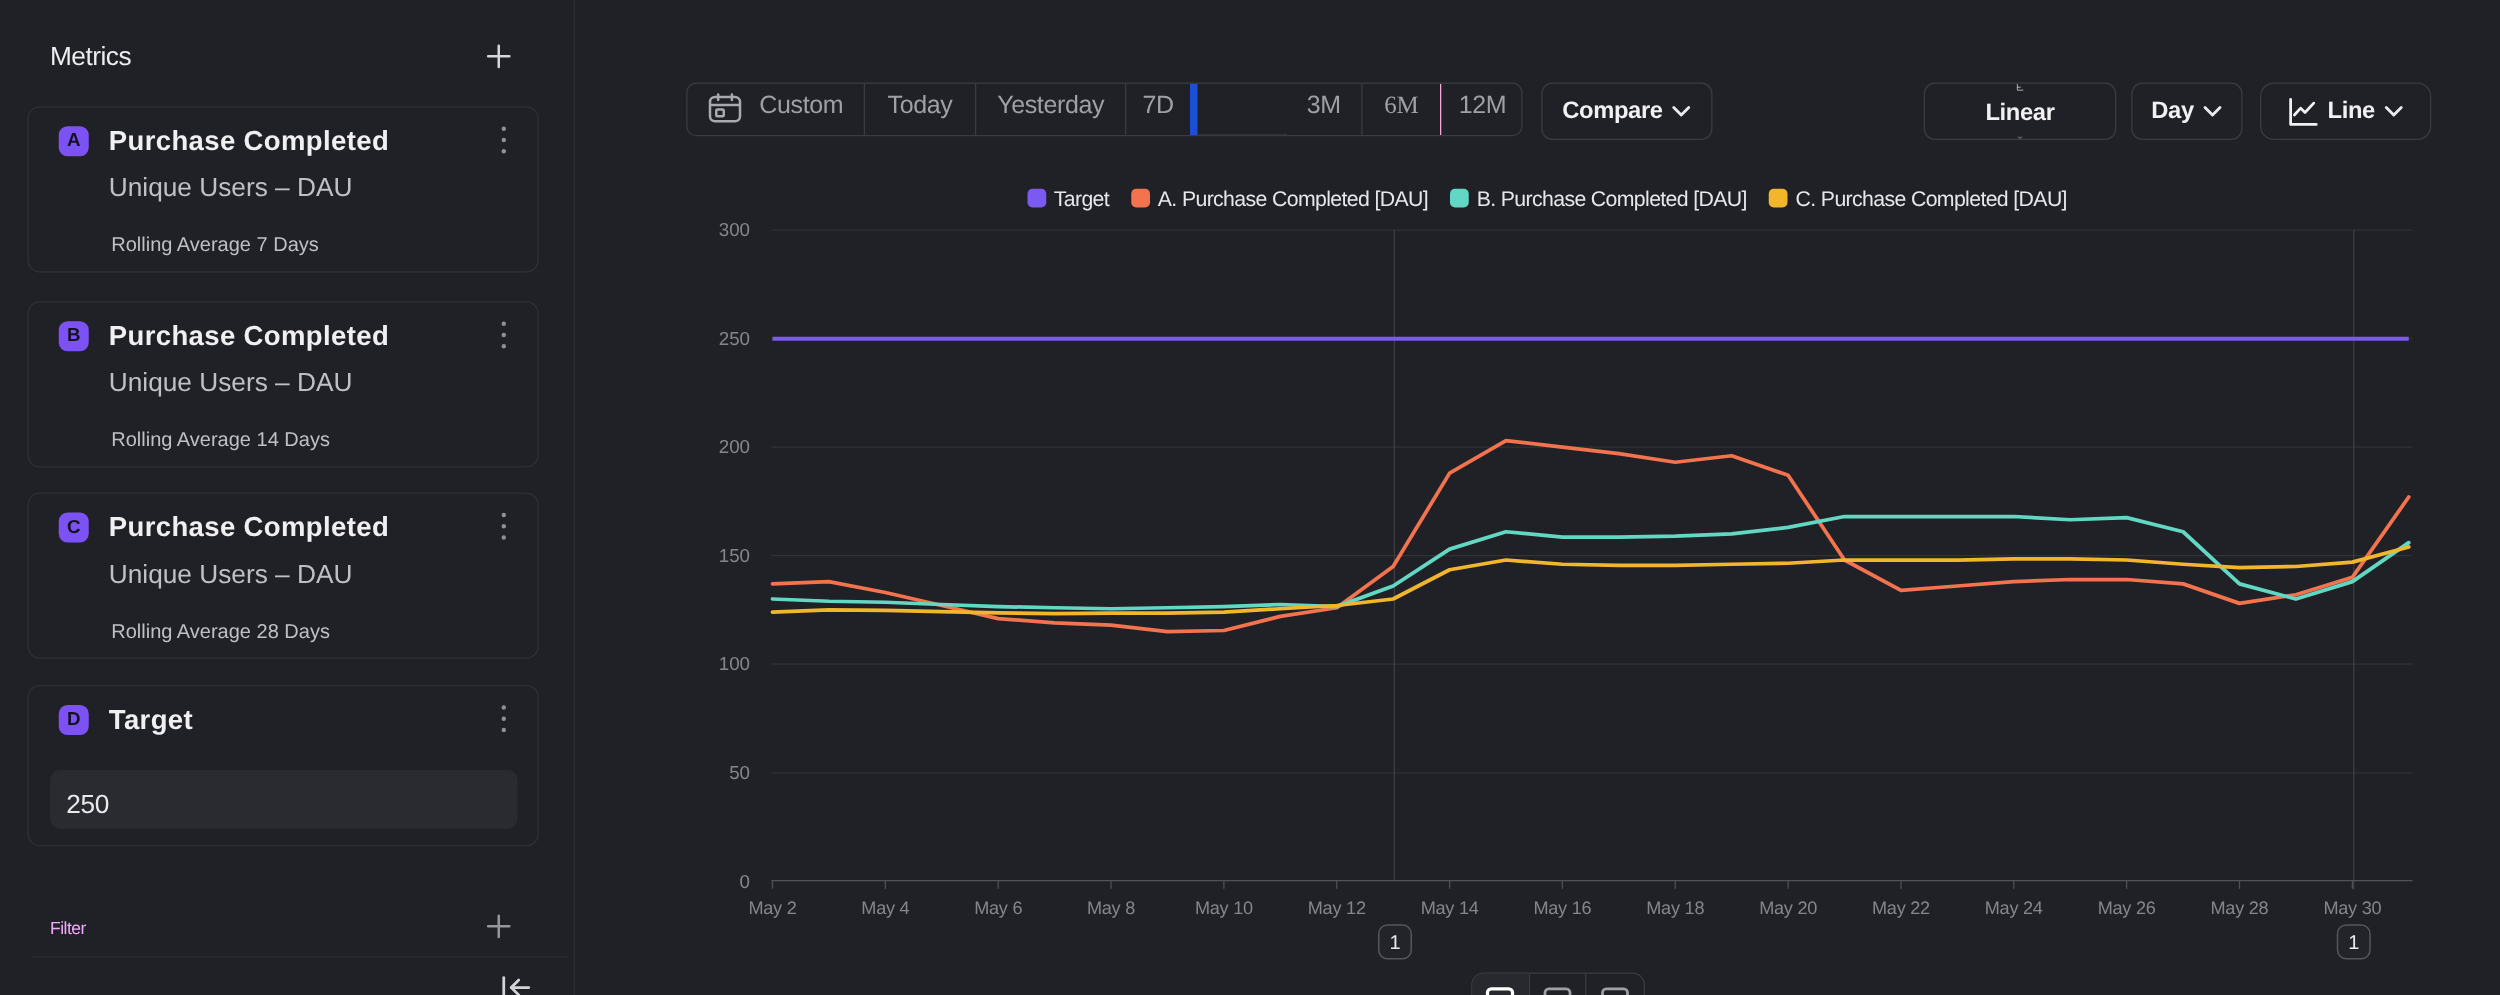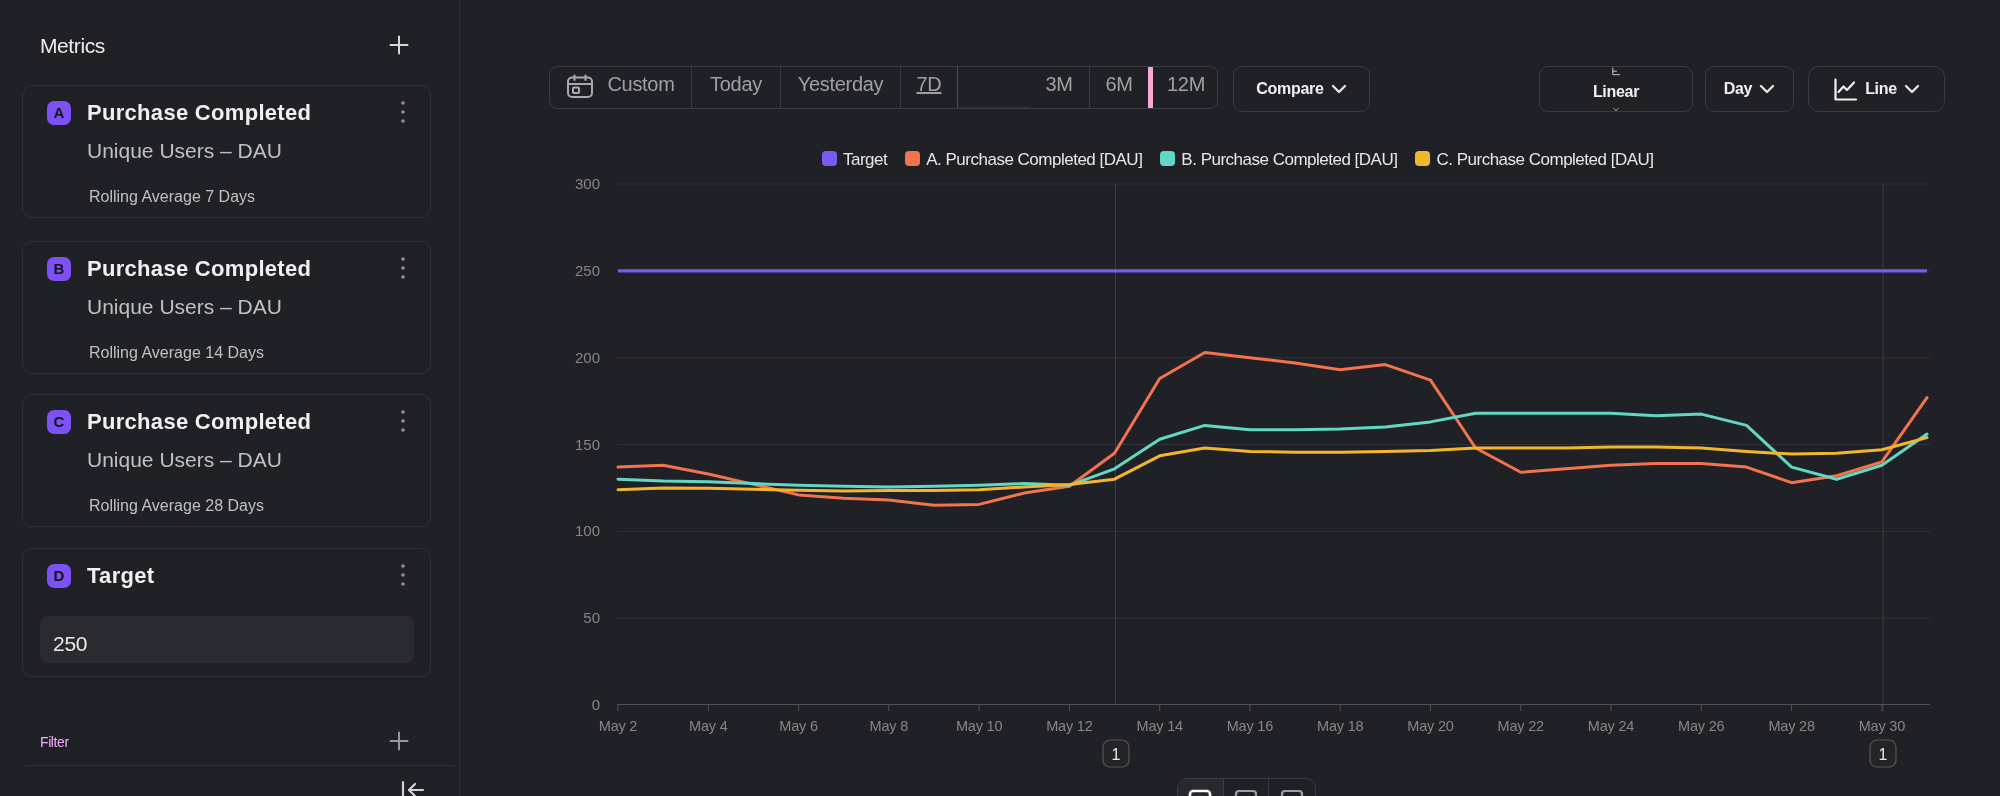--- a/index.html
+++ b/index.html
@@ -14,21 +14,21 @@
 .c3{position:absolute;left:66px;top:101px;font-size:16px;line-height:20px;color:#bfc0c5;}
 .inputbox{position:absolute;left:17px;top:67px;width:374px;height:47px;border-radius:8px;background:#2a2b31;color:#e9e9ec;font-size:21px;line-height:55px;padding-left:13px;letter-spacing:-.3px;}
 .filter{position:absolute;left:40px;top:729px;font-size:14px;line-height:26px;font-weight:500;color:#f0abfc;letter-spacing:-.4px;}
 .fplus{position:absolute;left:388px;top:730px;}
 .fdiv{position:absolute;left:25px;top:765px;width:430px;height:1px;background:#2c2d32;}
 .coll{position:absolute;left:400px;top:780px;}
 .segwrap{position:absolute;left:549px;top:66px;width:669px;height:43px;border:1px solid #3b3c41;border-radius:8px;display:flex;overflow:hidden;}
 .seg{height:100%;display:flex;justify-content:center;font-size:20px;color:#9ea0a5;flex-shrink:0;padding-top:6px;letter-spacing:-.3px;}
 .seg.active{background:#2d2e34;color:#ffffff;font-weight:700;margin-top:40px;}
 .calic{display:inline-flex;margin-right:13px;position:relative;top:1px;}
-.btn{position:absolute;top:66px;height:46px;border:1px solid #3b3c41;border-radius:9px;display:flex;align-items:center;justify-content:center;font-size:16px;font-weight:700;color:#f1f1f4;gap:7px;letter-spacing:-.3px;padding-top:0;}
+.btn{position:absolute;top:66px;height:46px;border:1px solid #3b3c41;border-radius:9px;display:flex;align-items:center;justify-content:center;font-size:19px;font-weight:700;color:#f1f1f4;gap:7px;letter-spacing:-.3px;padding-top:0;}
 .legend{position:absolute;left:822px;top:149px;display:flex;align-items:center;height:18px;}
 .lsq{width:15px;height:15px;border-radius:4px;margin-right:6px;flex-shrink:0;}
 .ltx{font-size:17px;color:#e6e7ea;margin-right:18px;letter-spacing:-.5px;position:relative;top:1.5px;}
 #chart{position:absolute;left:0;top:0;}
 .bgroup{position:absolute;left:1177px;top:778px;width:139px;height:30px;border:1px solid #3b3c41;border-radius:10px;display:flex;}
 .bcell{width:46px;height:100%;display:flex;justify-content:center;padding-top:10px;}
 </style></head>
 <body>
 <svg id="chart" width="2000" height="796" viewBox="0 0 2000 796">
 <style>.axt{font:15px "Liberation Sans",sans-serif;fill:#85868b;}.axx{font:14.5px "Liberation Sans",sans-serif;fill:#85868b;letter-spacing:-.2px;}</style>
@@ -155,24 +155,24 @@
             <rect x="2" y="3.5" width="24" height="19.5" rx="4"></rect>
             <line x1="2.5" y1="10" x2="25.5" y2="10"></line>
             <line x1="8.5" y1="1.5" x2="8.5" y2="6"></line>
             <line x1="19.5" y1="1.5" x2="19.5" y2="6"></line>
             <rect x="7" y="13.5" width="6" height="5.5" rx="1"></rect>
           </g>
         </svg>
       </span>Custom</div>
     <div class="seg " style="width:89px;border-right:1px solid #3b3c41;">Today</div>
     <div class="seg " style="width:120px;border-right:1px solid #3b3c41;">Yesterday</div>
-    <div class="seg " style="width:57px;border-right:1px solid #1d4ed8;text-decoration:underline;">7D</div>
+    <div class="seg " style="width:57px;border-right:6px solid #1d4ed8;">7D</div>
     <div class="seg active" style="width:71px;border-right:1px solid #3b3c41;">30D</div>
     <div class="seg " style="width:61px;border-right:1px solid #3b3c41;">3M</div>
-    <div class="seg " style="width:63px;border-right:5px solid #f9a8d4;">6M</div>
+    <div class="seg " style="width:63px;border-right:1px solid #f9a8d4;font-family:Liberation Serif, serif;">6M</div>
     <div class="seg " style="width:66px;">12M</div>
   </div>
 <div class="btn" style="left:1233px;width:137px;">Compare <svg width="16" height="10" viewBox="0 0 16 10">
       <path d="M2 2 L8 8 L14 2" stroke="#e9e9ec" stroke-width="2.3" fill="none" stroke-linecap="round" stroke-linejoin="round"></path>
     </svg></div>
 <div class="btn" style="left:1539px;width:154px;flex-direction:column;"><svg width="28" height="26" viewBox="0 0 25 26">
       <g stroke="#f1f1f4" stroke-width="2.4" fill="none" stroke-linecap="round">
         <path d="M3 2.5 V23 H23"></path>
         <path d="M3.5 12.5 H14"></path>
       </g>

